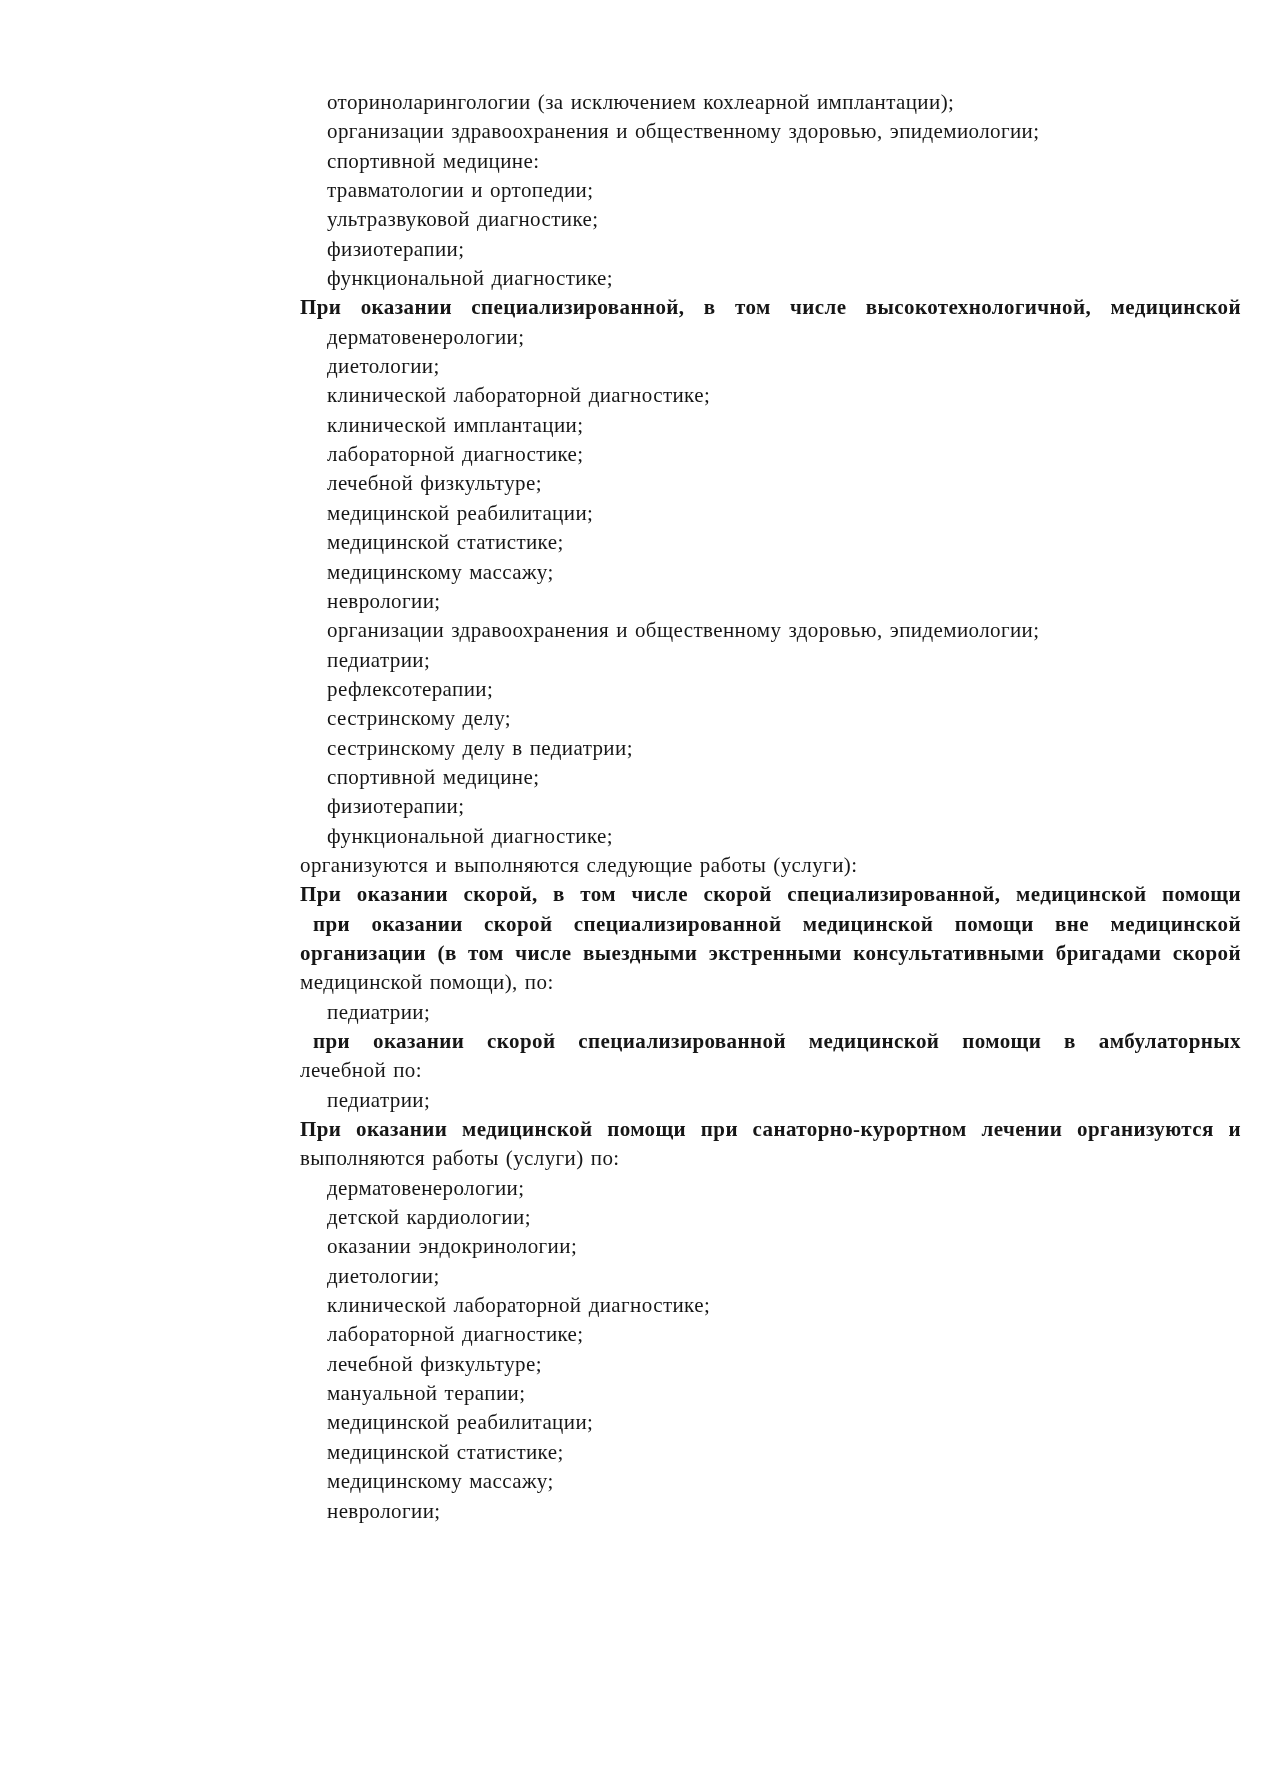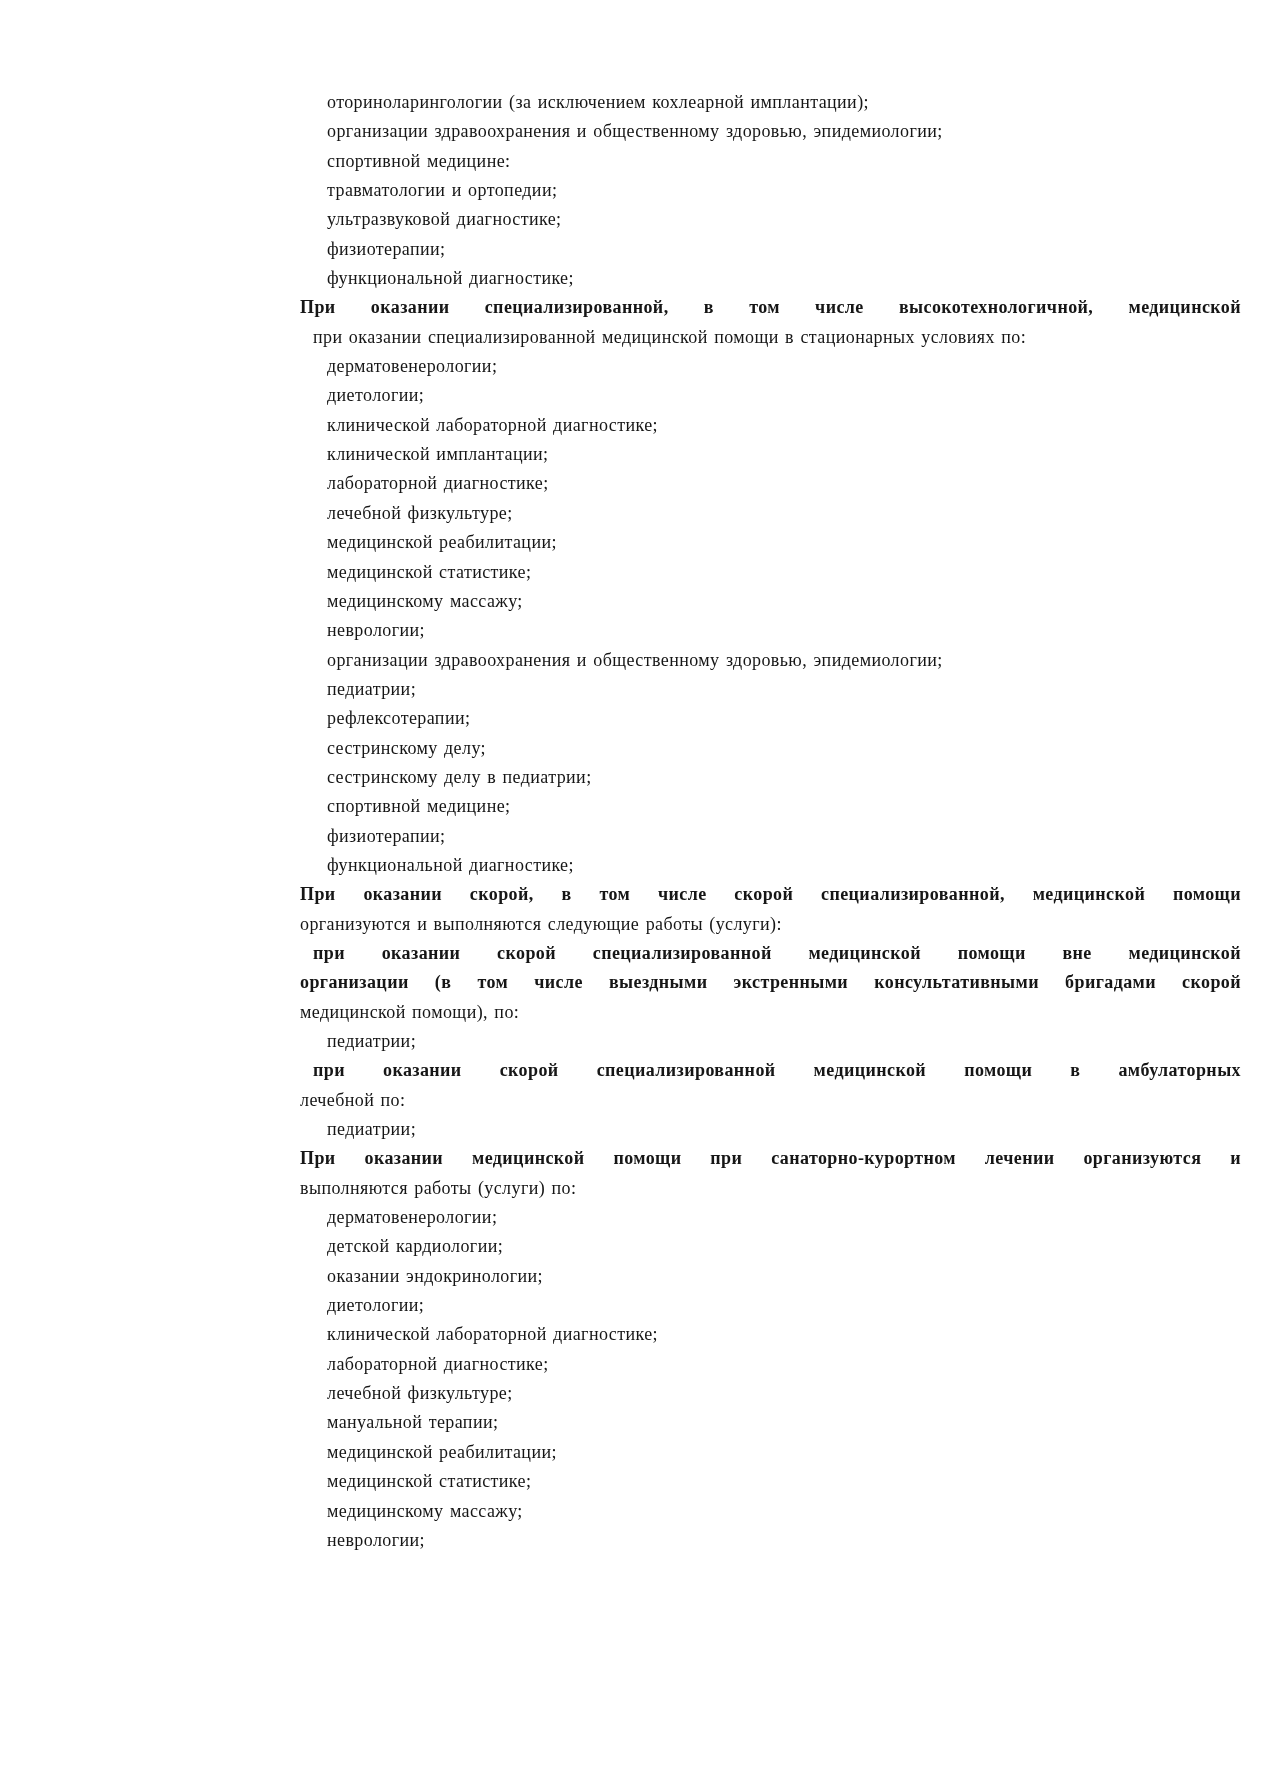--- a/index.html
+++ b/index.html
@@ -15,21 +15,21 @@
     color: #161616;
     overflow: hidden;
   }
   .page {
     position: absolute;
     left: 300px;
     top: 88px;
     width: 941px;
   }
   .line {
-    font-size: 18px;
+    font-size: 21px;
     line-height: 29.35px;
     letter-spacing: 0.4px;
     word-spacing: 1.5px;
     white-space: nowrap;
   }
   
   .line.stretch {
     white-space: normal;
     text-align: justify;
     text-align-last: justify;
@@ -45,41 +45,40 @@
 
 <div class="page" id="document-page" style="color: rgb(22, 22, 22);">
     <div class="line ind2">оториноларингологии (за исключением кохлеарной имплантации);</div>
     <div class="line ind2">организации здравоохранения и общественному здоровью, эпидемиологии;</div>
     <div class="line ind2">спортивной медицине:</div>
     <div class="line ind2">травматологии и ортопедии;</div>
     <div class="line ind2">ультразвуковой диагностике;</div>
     <div class="line ind2">физиотерапии;</div>
     <div class="line ind2">функциональной диагностике;</div>
     <div class="line ind0 stretch">При оказании специализированной, в том числе высокотехнологичной, медицинской</div>
-    <div class="line ind1">при оказании специализированной медицинской помощи в стационарных условиях по:</div>
     <div class="line ind2">дерматовенерологии;</div>
     <div class="line ind2">диетологии;</div>
     <div class="line ind2">клинической лабораторной диагностике;</div>
     <div class="line ind2">клинической имплантации;</div>
     <div class="line ind2">лабораторной диагностике;</div>
     <div class="line ind2">лечебной физкультуре;</div>
     <div class="line ind2">медицинской реабилитации;</div>
     <div class="line ind2">медицинской статистике;</div>
     <div class="line ind2">медицинскому массажу;</div>
     <div class="line ind2">неврологии;</div>
     <div class="line ind2">организации здравоохранения и общественному здоровью, эпидемиологии;</div>
     <div class="line ind2">педиатрии;</div>
     <div class="line ind2">рефлексотерапии;</div>
     <div class="line ind2">сестринскому делу;</div>
     <div class="line ind2">сестринскому делу в педиатрии;</div>
     <div class="line ind2">спортивной медицине;</div>
     <div class="line ind2">физиотерапии;</div>
     <div class="line ind2">функциональной диагностике;</div>
+    <div class="line ind0">организуются и выполняются следующие работы (услуги):</div>
     <div class="line ind0 stretch">При оказании скорой, в том числе скорой специализированной, медицинской помощи</div>
-    <div class="line ind0">организуются и выполняются следующие работы (услуги):</div>
     <div class="line ind1 stretch">при оказании скорой специализированной медицинской помощи вне медицинской</div>
     <div class="line ind0 stretch">организации (в том числе выездными экстренными консультативными бригадами скорой</div>
     <div class="line ind0">медицинской помощи), по:</div>
     <div class="line ind2">педиатрии;</div>
     <div class="line ind1 stretch">при оказании скорой специализированной медицинской помощи в амбулаторных</div>
     <div class="line ind0">лечебной по:</div>
     <div class="line ind2">педиатрии;</div>
     <div class="line ind0 stretch">При оказании медицинской помощи при санаторно-курортном лечении организуются и</div>
     <div class="line ind0">выполняются работы (услуги) по:</div>
     <div class="line ind2">дерматовенерологии;</div>

